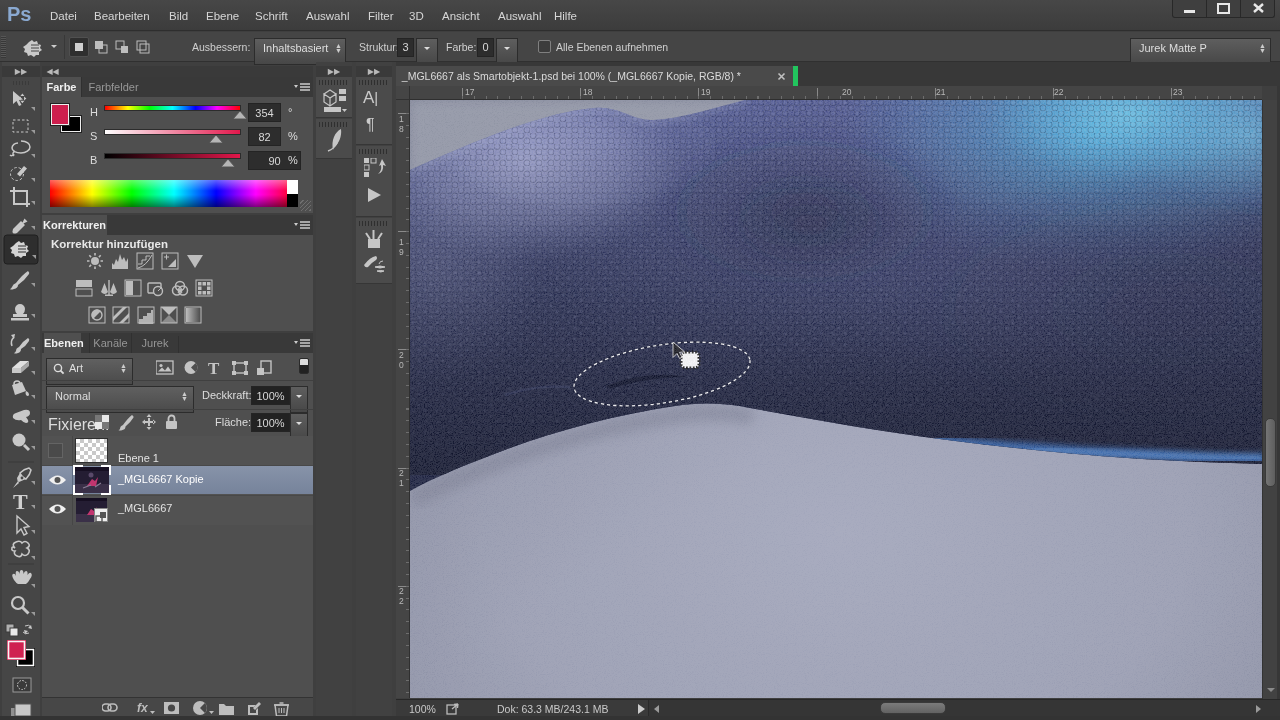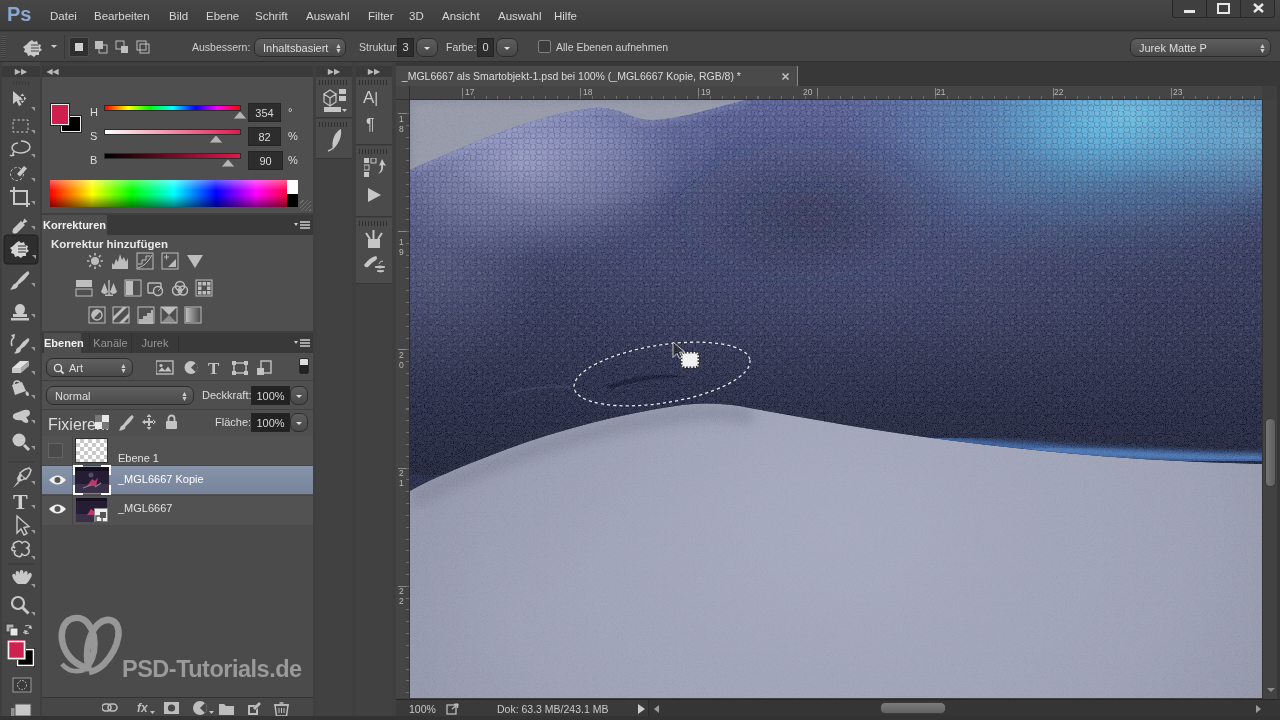--- a/index.html
+++ b/index.html
@@ -9,36 +9,36 @@
 
 #titlebar{position:absolute;left:0;top:0;width:1280px;height:31px;background:linear-gradient(#474747,#3c3c3c);border-bottom:1px solid #2e2e2e;}
 #pslogo{position:absolute;left:7px;top:3px;font-size:20px;font-weight:bold;color:#8aa9d1;letter-spacing:0px;}
 .menu{position:absolute;top:10px;font-size:11.5px;color:#d6d6d6;}
 #winbtns{position:absolute;left:1172px;top:0;width:103px;height:18px;background:#3f3f3f;border:1px solid #282828;border-top:none;border-radius:0 0 3px 3px;display:flex;}
 #winbtns div{flex:1;border-right:1px solid #282828;position:relative;}
 #winbtns div:last-child{border-right:none;}
 
 #optbar{position:absolute;left:0;top:32px;width:1280px;height:30px;background:#454545;border-bottom:1px solid #303030;}
 .optxt{position:absolute;top:9px;font-size:10.5px;color:#cfcfcf;}
-.ddbtn{position:absolute;top:6px;height:19px;background:linear-gradient(#5e5e5e,#474747);border:1px solid #2c2c2c;border-radius:7px;color:#dedede;font-size:11px;}
+.ddbtn{position:absolute;top:6px;height:27px;background:linear-gradient(#5e5e5e,#474747);border:1px solid #2c2c2c;border-radius:0;color:#dedede;font-size:11px;}
 .valbox{position:absolute;top:6px;height:19px;background:#2d2d2d;border:1px solid #242424;color:#d8d8d8;font-size:11px;text-align:center;}
 .updn{position:absolute;width:7px;font-size:7px;color:#ccc;line-height:4.5px;text-align:center;}
 
 #toolbar{position:absolute;left:2px;top:62px;width:38px;height:658px;background:#464646;}
 .phead{position:absolute;height:11px;background:#3a3a3a;color:#b9b9b9;font-size:8px;line-height:11px;}
 .panel{position:absolute;left:42px;width:271px;background:#4f4f4f;}
 .tabbar{position:absolute;left:0;top:0;width:100%;height:20px;background:#393939;}
 .tab{position:absolute;top:0;height:20px;font-size:11px;line-height:20px;text-align:center;}
 .tab.on{background:#4f4f4f;color:#f0f0f0;font-weight:bold;}
 .tab.off{color:#969696;border-left:1px solid #303030;}
 .pmenu{position:absolute;width:16px;height:9px;}
 .gripper{position:absolute;height:5px;background:repeating-linear-gradient(90deg,#2f2f2f 0 1px,transparent 1px 3px);width:30px;}
 
 #tabstrip{position:absolute;left:396px;top:62px;width:884px;height:24px;background:#383838;}
-#doctab{position:absolute;left:0;top:4px;height:20px;width:402px;background:#4a4a4a;border-right:1px solid #22c55e;color:#dadada;font-size:10.5px;line-height:20px;}
+#doctab{position:absolute;left:0;top:4px;height:20px;width:402px;background:#4a4a4a;border-right:5px solid #22c55e;color:#dadada;font-size:10.5px;line-height:20px;}
 #hruler{position:absolute;left:396px;top:86px;width:866px;height:14px;background:#454545;border-bottom:1px solid #2f2f2f;
  background-image:repeating-linear-gradient(90deg,#6e6e6e 0 1px,transparent 1px 11.82px),repeating-linear-gradient(90deg,#8a8a8a 0 1px,transparent 1px 118.2px);
  background-size:100% 4px,100% 12px;background-position:66px 10px,66px 2px;background-repeat:no-repeat;}
 .rnum{position:absolute;font-size:8.5px;color:#b8b8b8;}
 #vruler{position:absolute;left:396px;top:100px;width:14px;height:598px;background:#454545;border-right:1px solid #2f2f2f;
  background-image:repeating-linear-gradient(180deg,#6e6e6e 0 1px,transparent 1px 11.82px),repeating-linear-gradient(180deg,#8a8a8a 0 1px,transparent 1px 118.2px);
  background-size:4px 100%,12px 100%;background-position:10px 13px,2px 13px;background-repeat:no-repeat;}
 #corner{position:absolute;left:396px;top:86px;width:14px;height:14px;background:#454545;border-right:1px solid #303030;border-bottom:1px solid #303030;z-index:3;}
 #statusbar{position:absolute;left:396px;top:699px;width:884px;height:17px;background:#3a3a3a;border-top:1px solid #272727;color:#c9c9c9;font-size:10.5px;}
 #vscroll{position:absolute;left:1262px;top:100px;width:15px;height:599px;background:#424242;border-left:1px solid #333;}
@@ -235,20 +235,28 @@
           <path d="M29 453 l4 0 l0 4z"></path>
           <path d="M29 479 l4 0 l0 4z"></path>
           <path d="M29 507 l4 0 l0 4z"></path>
           <path d="M29 535 l4 0 l0 4z"></path>
         </g>
 </svg>
 </div>
 <div class="phead" style="left:42px;top:66px;width:271px;">&nbsp;&nbsp;◀◀</div>
 
 <div class="panel" style="top:77px;height:136px;">
+ <div class="tabbar">
+        <div class="tab on" style="left:0;width:39px;">Farbe</div>
+        <div class="tab off" style="left:39px;width:64px;">Farbfelder</div>
+  <svg class="pmenu" style="left:252px;top:6px" width="16" height="9">
+          <path d="M0 2 l4 0 l-2 3z" fill="#ccc"></path>
+          <path d="M6 1h10M6 4h10M6 7h10" stroke="#ccc" stroke-width="1.6"></path>
+        </svg>
+      </div>
  <div class="abs" style="left:0;top:20px;width:271px;height:116px;background:#4f4f4f;">
   <div class="abs" style="left:19px;top:19px;width:20px;height:16px;background:#000;border:1px solid #eee;outline:1px solid #222;"></div>
   <div class="abs" style="left:9px;top:7px;width:18px;height:21px;background:#ce1f4e;border:1px solid #eee;outline:1px solid #222;"></div>
   <div class="abs" style="left:48px;top:9px;font-size:11px;color:#ddd;">H</div>
   <div class="abs" style="left:62px;top:8px;width:137px;height:6px;border:1px solid #2c2c2c;background:linear-gradient(90deg,#f00,#ff0 17%,#0f0 33%,#0ff 50%,#00f 67%,#f0f 83%,#f00);"></div>
   <svg class="abs" style="left:191px;top:14px" width="14" height="8">
           <path d="M7 0 L14 8 L0 8 Z" fill="#b5b5b5" stroke="#555"></path>
         </svg>
   <div class="valbox" style="left:206px;top:6px;width:33px;height:19px;line-height:19px;">354</div>
   <div class="abs" style="left:246px;top:9px;font-size:11px;color:#ddd;">°</div>
@@ -257,21 +265,21 @@
   <svg class="abs" style="left:167px;top:38px" width="14" height="8">
           <path d="M7 0 L14 8 L0 8 Z" fill="#b5b5b5" stroke="#555"></path>
         </svg>
   <div class="valbox" style="left:206px;top:30px;width:33px;height:19px;line-height:19px;">82</div>
   <div class="abs" style="left:246px;top:33px;font-size:11px;color:#ddd;">%</div>
   <div class="abs" style="left:48px;top:57px;font-size:11px;color:#ddd;">B</div>
   <div class="abs" style="left:62px;top:56px;width:137px;height:6px;border:1px solid #2c2c2c;background:linear-gradient(90deg,#000,#e2174b);"></div>
   <svg class="abs" style="left:179px;top:62px" width="14" height="8">
           <path d="M7 0 L14 8 L0 8 Z" fill="#b5b5b5" stroke="#555"></path>
         </svg>
-  <div class="valbox" style="left:206px;top:54px;width:35px;height:19px;line-height:19px;">90</div>
+  <div class="valbox" style="left:206px;top:54px;width:53px;height:19px;line-height:19px;">90</div>
   <div class="abs" style="left:246px;top:57px;font-size:11px;color:#ddd;">%</div>
   <div class="abs" style="left:8px;top:83px;width:248px;height:27px;background:linear-gradient(rgba(255,255,255,.38),rgba(255,255,255,0) 40%,rgba(0,0,0,0) 55%,rgba(0,0,0,.5)),linear-gradient(90deg,#f00,#ff0 17%,#0f0 33%,#0ff 50%,#00f 67%,#f0f 83%,#f00);"></div>
   <div class="abs" style="left:245px;top:83px;width:11px;height:13.5px;background:#fff;"></div>
   <div class="abs" style="left:245px;top:96.5px;width:11px;height:13.5px;background:#000;"></div>
   <div class="abs" style="left:258px;top:103px;width:11px;height:11px;background:repeating-linear-gradient(135deg,transparent 0 2px,#6e6e6e 2px 3px);"></div>
  </div>
 </div>
 
 <div class="panel" style="top:215px;height:116px;">
  <div class="tabbar">
@@ -494,30 +502,20 @@
             <rect x="0" y="0" width="31" height="3" fill="#160f22"></rect>
           </svg>
     <div class="abs" style="left:18px;top:10px;width:14px;height:14px;background:#efefef;border:1px solid #888;"><svg width="12" height="12">
               <rect x="1" y="5" width="6" height="6" fill="none" stroke="#555" stroke-width="1.4"></rect>
               <rect x="5" y="1" width="6" height="6" fill="#555"></rect>
             </svg></div>
   </div>
   <div class="abs" style="left:76px;top:66px;font-size:11px;color:#e2e2e2;">_MGL6667</div>
  </div>
 
- <div class="abs" style="left:0;top:192px;width:271px;height:172px;background:#4b4b4b;">
-  <svg class="abs" style="left:14px;top:86px" width="250" height="74">
-   <g fill="none" stroke="#979797">
-            <path d="M28 56 C4 46 0 18 13 9 C28 1 41 17 38 40 C36 50 33 55 27 58" stroke-width="6.5"></path>
-            <path d="M33 60 C26 30 40 7 54 9 C68 12 64 36 48 53 C44 57 39 60 33 61" stroke-width="6.5"></path>
-            <path d="M6 53 q8 10 22 6" stroke-width="4.5"></path>
-          </g>
-   <text x="66" y="66" font-size="23.5" font-weight="bold" fill="#9a9a9a" font-family="Liberation Sans" letter-spacing="-0.5">PSD-Tutorials.de</text>
-  </svg>
- </div>
 
  <div class="abs" style="left:0;top:364px;width:271px;height:19px;background:#474747;border-top:1px solid #333;">
   <svg width="250" height="18" style="position:absolute;left:60px;top:2px" fill="#bdbdbd">
    <g>
             <rect x="0" y="4" width="9" height="7" rx="3.5" fill="none" stroke="#bdbdbd" stroke-width="1.6"></rect>
             <rect x="6" y="4" width="9" height="7" rx="3.5" fill="none" stroke="#bdbdbd" stroke-width="1.6"></rect>
           </g>
    <text x="35" y="12" font-size="12" font-style="italic" font-weight="bold" fill="#bdbdbd">fx</text>
           <path d="M48 11 l5 0 l-2.5 3z"></path>
    <g transform="translate(62,2)">
@@ -603,21 +601,21 @@
  <div id="doctab">&nbsp;&nbsp;_MGL6667 als Smartobjekt-1.psd bei 100% (_MGL6667 Kopie, RGB/8) *
   <svg style="position:absolute;right:7px;top:6px" width="9" height="9">
           <path d="M1.5 1.5 L7.5 7.5 M7.5 1.5 L1.5 7.5" stroke="#c0c0c0" stroke-width="1.6"></path>
         </svg>
  </div>
 </div>
 <div id="hruler">
  <span class="rnum" style="left:69px;top:1px;">17</span>
       <span class="rnum" style="left:187px;top:1px;">18</span>
       <span class="rnum" style="left:305px;top:1px;">19</span>
-      <span class="rnum" style="left:407px;top:1px;">20</span>
+      <span class="rnum" style="left:423px;top:1px;padding-left:23px;">20</span>
       <span class="rnum" style="left:540px;top:1px;">21</span>
       <span class="rnum" style="left:658px;top:1px;">22</span>
       <span class="rnum" style="left:777px;top:1px;">23</span>
 </div>
 <div id="vruler">
  <span class="rnum" style="left:3px;top:14px;">1<br>8</span>
       <span class="rnum" style="left:3px;top:137px;">1<br>9</span>
       <span class="rnum" style="left:3px;top:250px;">2<br>0</span>
       <span class="rnum" style="left:3px;top:368px;">2<br>1</span>
       <span class="rnum" style="left:3px;top:486px;">2<br>2</span>

